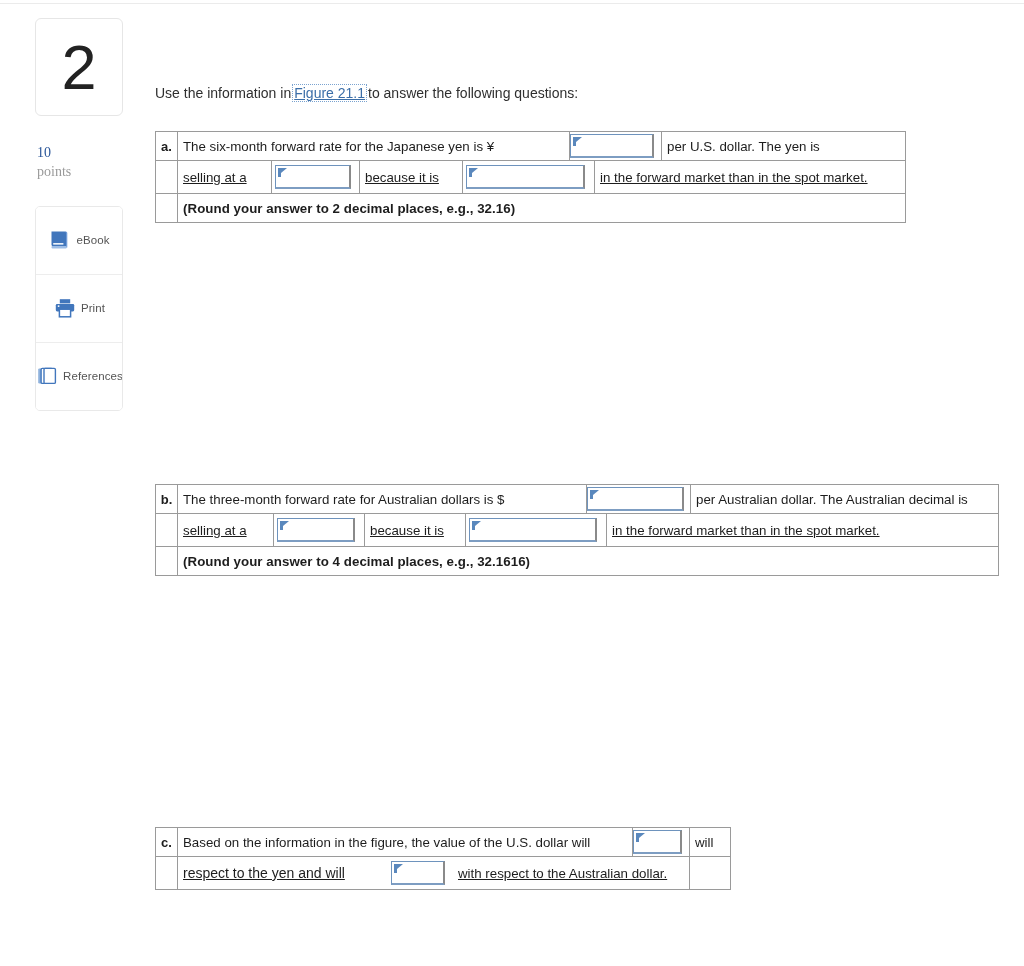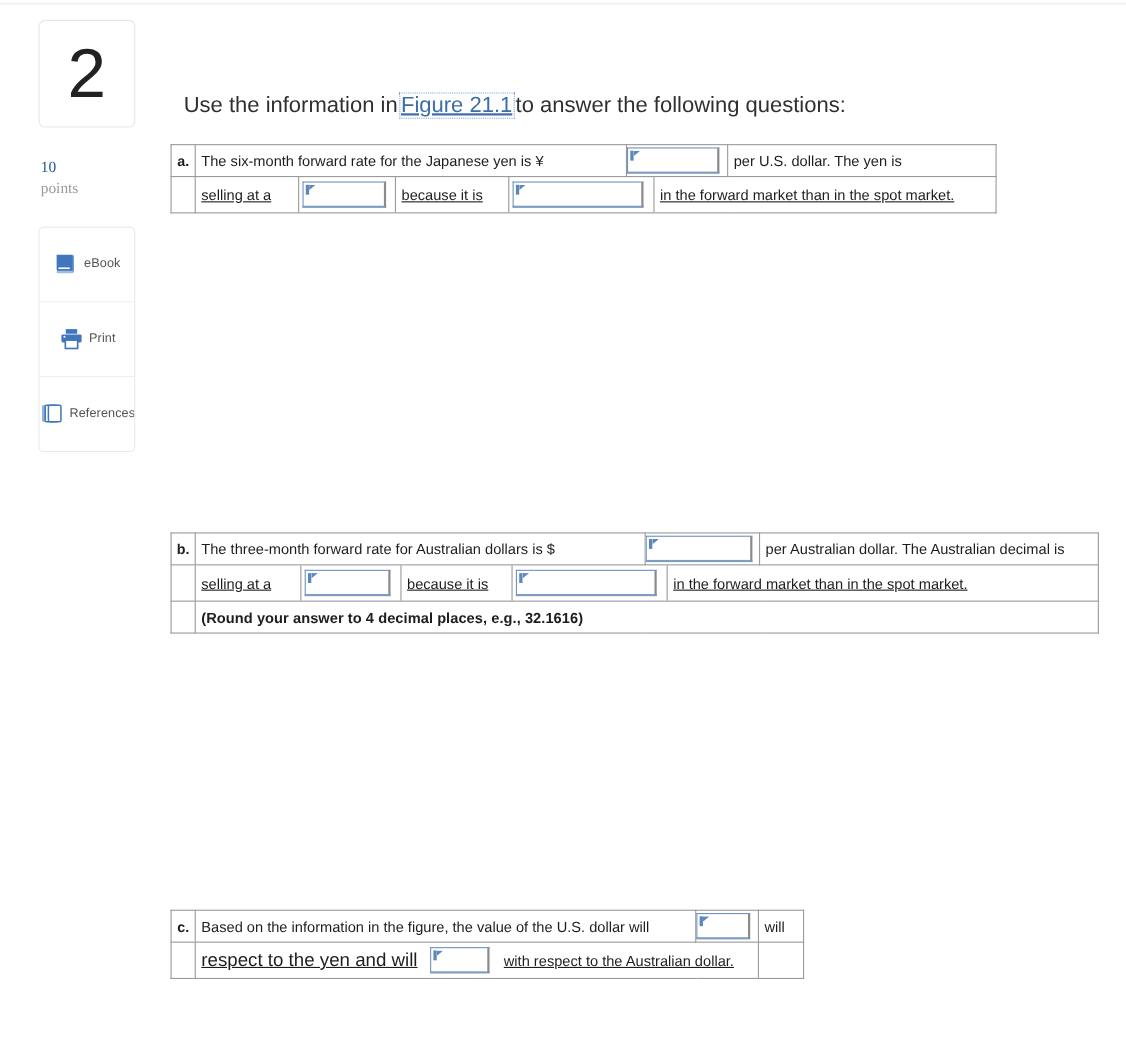--- a/index.html
+++ b/index.html
@@ -89,23 +89,23 @@
     color: #555555;
     letter-spacing: .1px;
   }
   .tool-icon { display: block; height: 24px; }
 
   
   .main { position: absolute; left: 155px; top: 0; width: 860px; }
 
   .prompt {
     position: absolute;
-    left: 12px;
+    left: 0;
     top: 85px;
-    font-size: 20px;
+    font-size: 14px;
     color: #2f2f2f;
     white-space: nowrap;
   }
   .figlink {
     color: #3b6ea8;
     text-decoration: underline;
     border: 1px dotted #7aa3d0;
     padding: 0 1px;
     margin: 0 1px;
     cursor: pointer;
@@ -265,20 +265,24 @@
             <td style="border:none;border-right:1px solid #9a9a9a;width:97px;padding-left:5px;font-size:13.3px;white-space:nowrap">because it is</td>
             <td style="border:none;border-right:1px solid #9a9a9a;width:126px;padding:2px 2px 2px 3px">
               <span class="fld" style="width:119px"></span>
             </td>
             <td style="border:none;padding-left:5px;font-size:13.3px;white-space:nowrap">in the forward market than in the spot market.</td>
           </tr>
         </tbody>
             </table>
       </td>
     </tr>
+    <tr>
+      <td class="blank"></td>
+      <td colspan="3" class="hint-red">(Round your answer to 2 decimal places, e.g., 32.16)</td>
+    </tr>
   </tbody>
     </table>
 
   <table class="qtable" style="left:0px; top:484px; width:843px;">
     <colgroup>
       <col style="width:22px">
         <col style="width:409px">
         <col style="width:104px">
         <col style="width:308px">
     </colgroup>
@@ -333,21 +337,21 @@
         <span class="fld" style="width:49px"></span>
       </td>
       <td>will</td>
     </tr>
     <tr>
       <td class="blank"></td>
       <td colspan="2" class="nopad">
         <table style="border-collapse:collapse;table-layout:fixed;width:100%">
           <tbody>
                 <tr>
-            <td style="border:none;width:205px;padding-left:5px;height:28px;font-size:17px;white-space:nowrap">respect to the yen and will</td>
+            <td style="border:none;width:205px;padding-left:5px;height:28px;font-size:14px;white-space:nowrap">respect to the yen and will</td>
             <td style="border:none;width:60px;padding:2px 2px 2px 3px">
               <span class="fld" style="width:54px"></span>
             </td>
             <td style="border:none;padding-left:5px;font-size:13.3px;white-space:nowrap">with respect to the Australian dollar.</td>
           </tr>
         </tbody>
             </table>
       </td>
       <td class="blank"></td>
     </tr>

